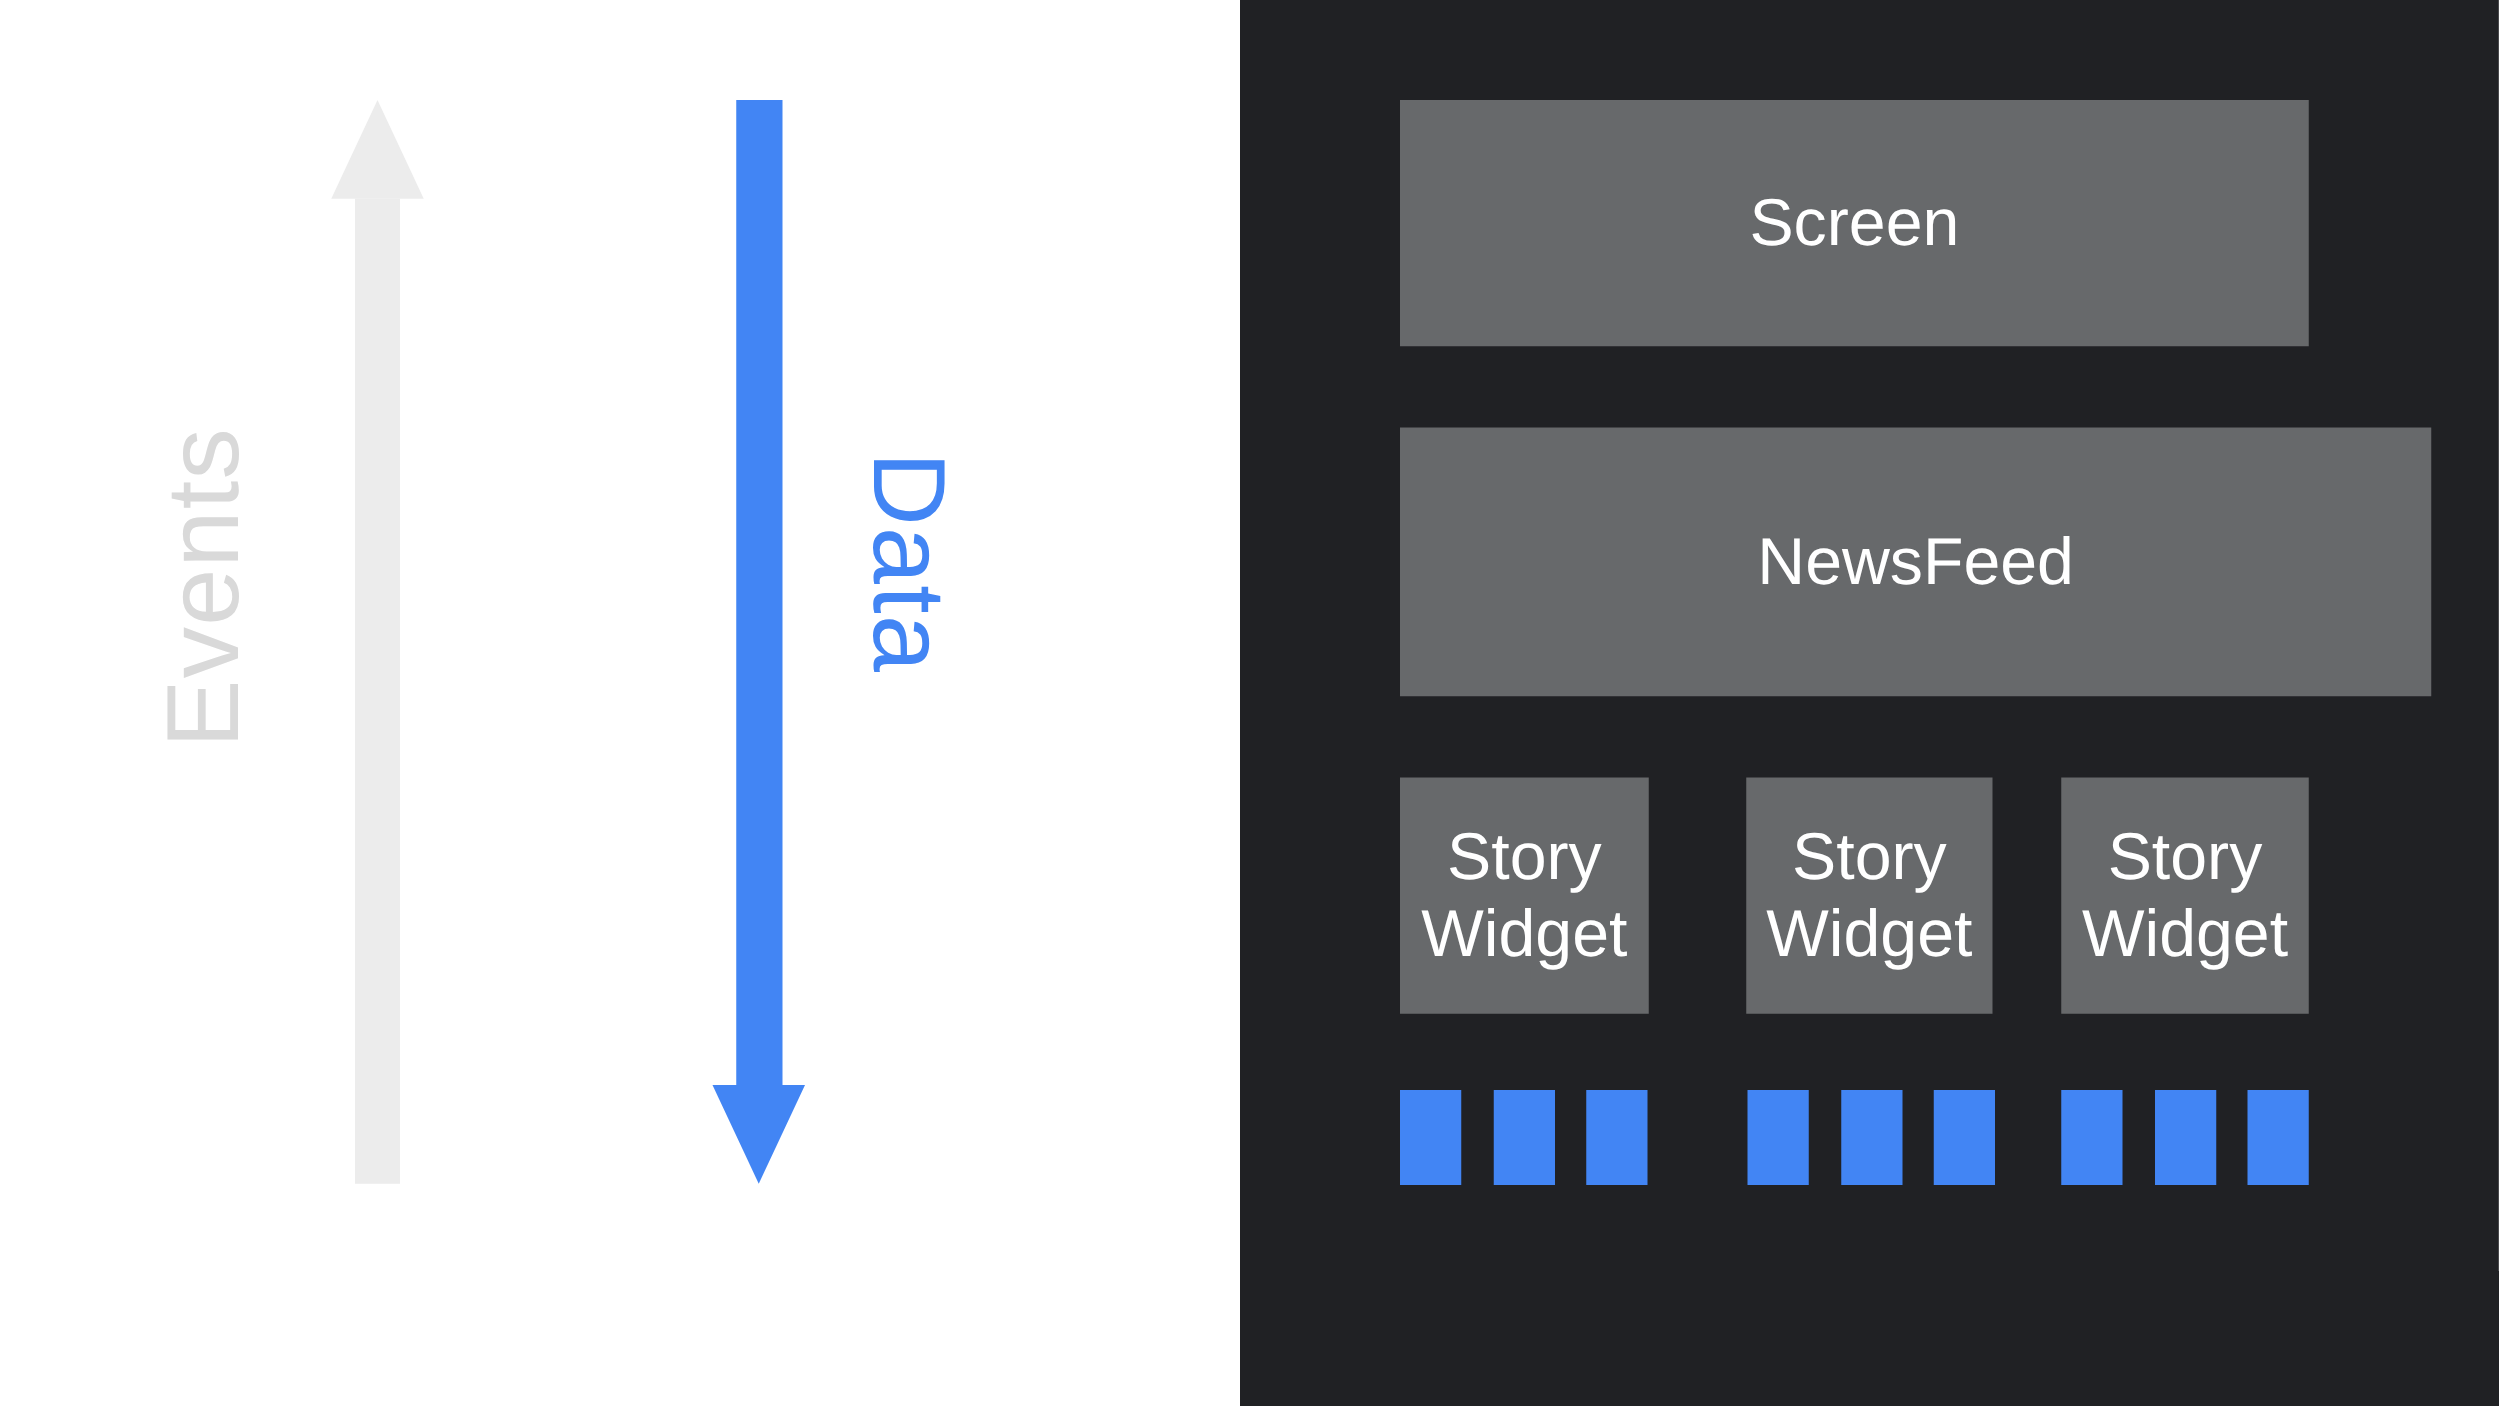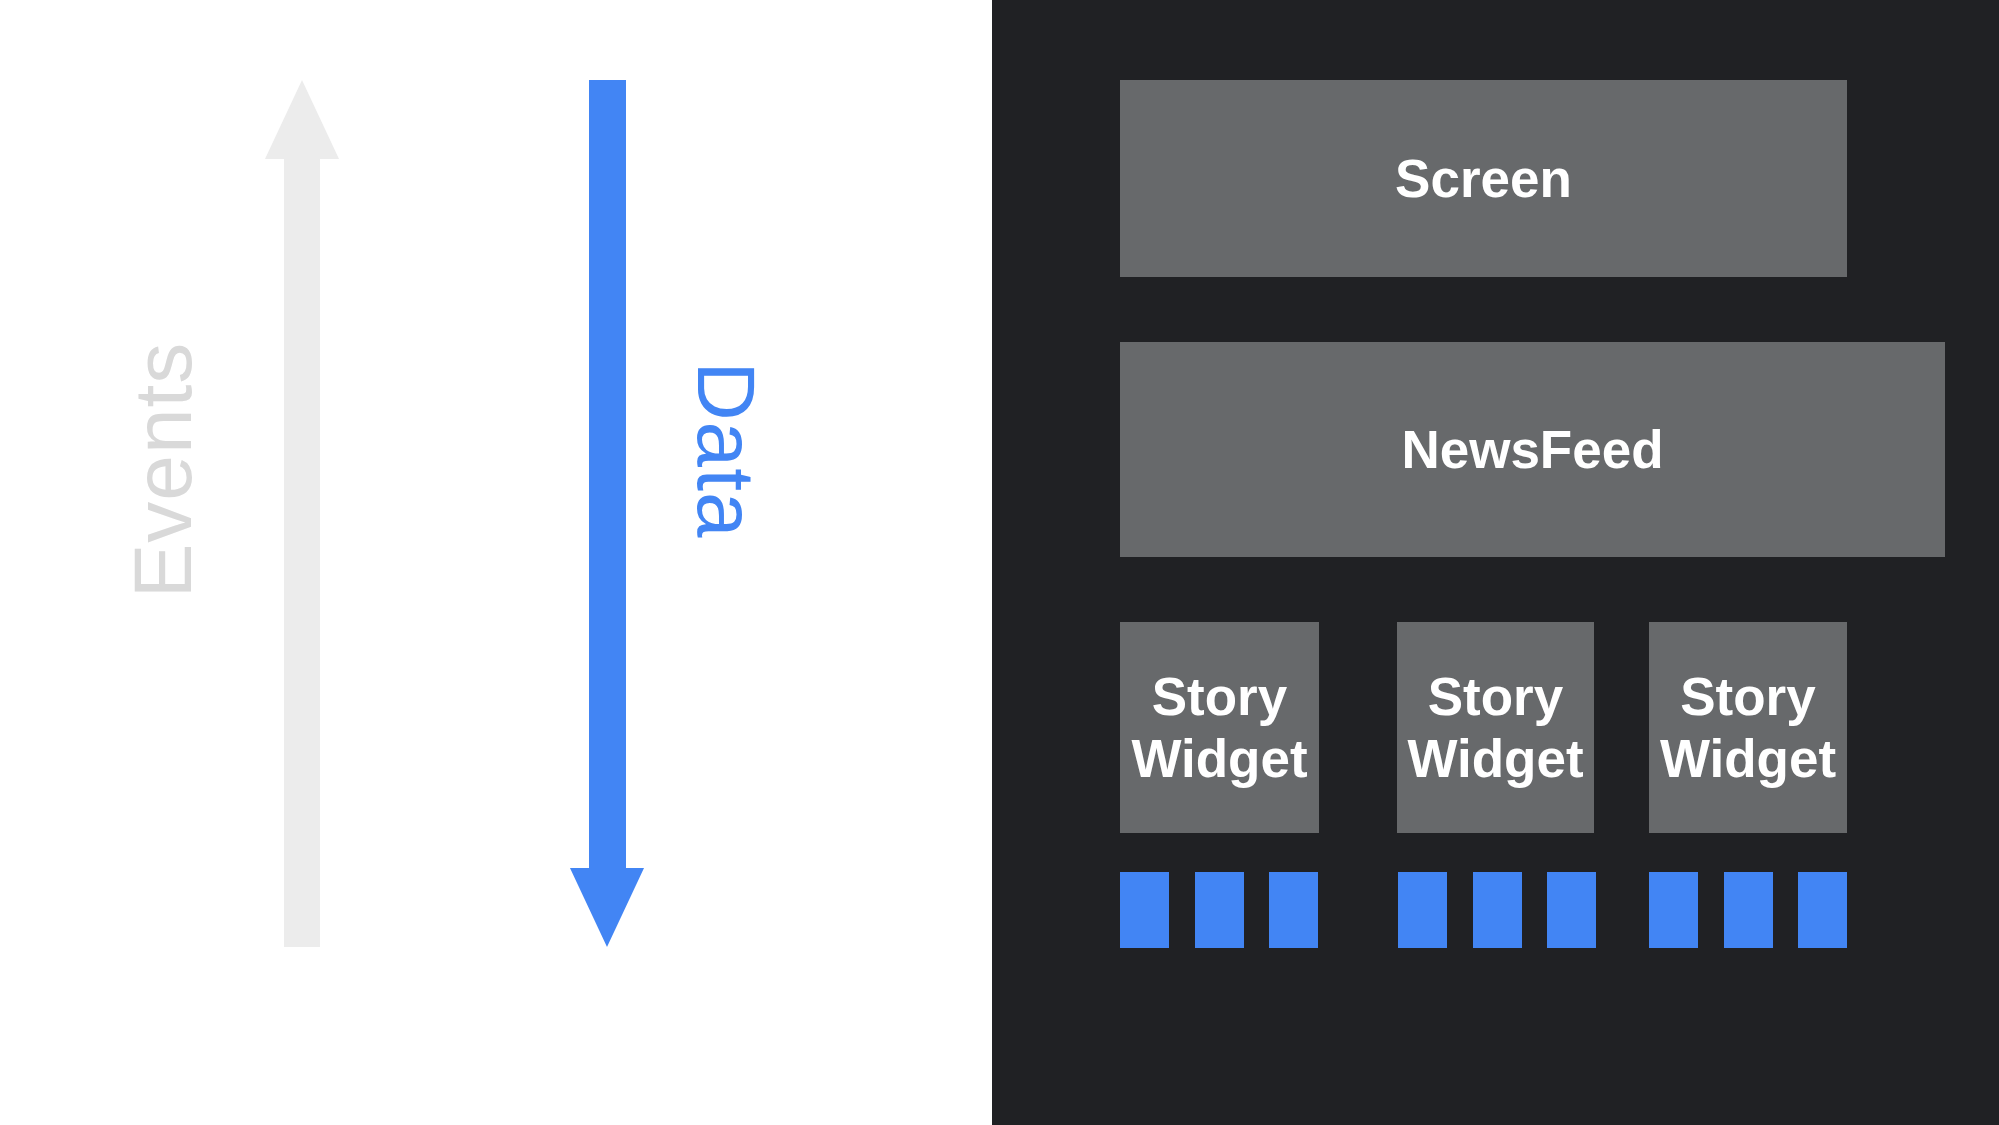--- a/index.html
+++ b/index.html
@@ -64,25 +64,24 @@
     width: 1007px; height: 1125px;
     background: var(--background-right, #202124);
   }
   .gray-box {
     position: absolute;
     background: var(--widget-box-gray, #67696b);
     color: var(--widget-text-white, #ffffff);
     display: flex; align-items: center; justify-content: center;
     font-size: 53px;
     text-align: right;
-    font-weight: bold;
   }
   .screen-box   { left: 128px; top: 80px;  width: 727px; height: 197px; }
   .newsfeed-box { left: 128px; top: 342px; width: 825px; height: 215px; }
-  .story-box    { top: 622px; height: 211px; flex-direction: column; line-height: 62px; }
+  .story-box    { top: 622px; height: 189px; flex-direction: column; line-height: 62px; }
   .story-box-1  { left: 128px; width: 199px; }
   .story-box-2  { left: 405px; width: 197px; }
   .story-box-3  { left: 657px; width: 198px; }
 
   .data-square {
     position: absolute; top: 872px;
     width: 49px; height: 76px;
     background: var(--accent-blue, #4285f4);
   }
   .sq-1 { left: 128px; } .sq-2 { left: 203px; } .sq-3 { left: 277px; }

